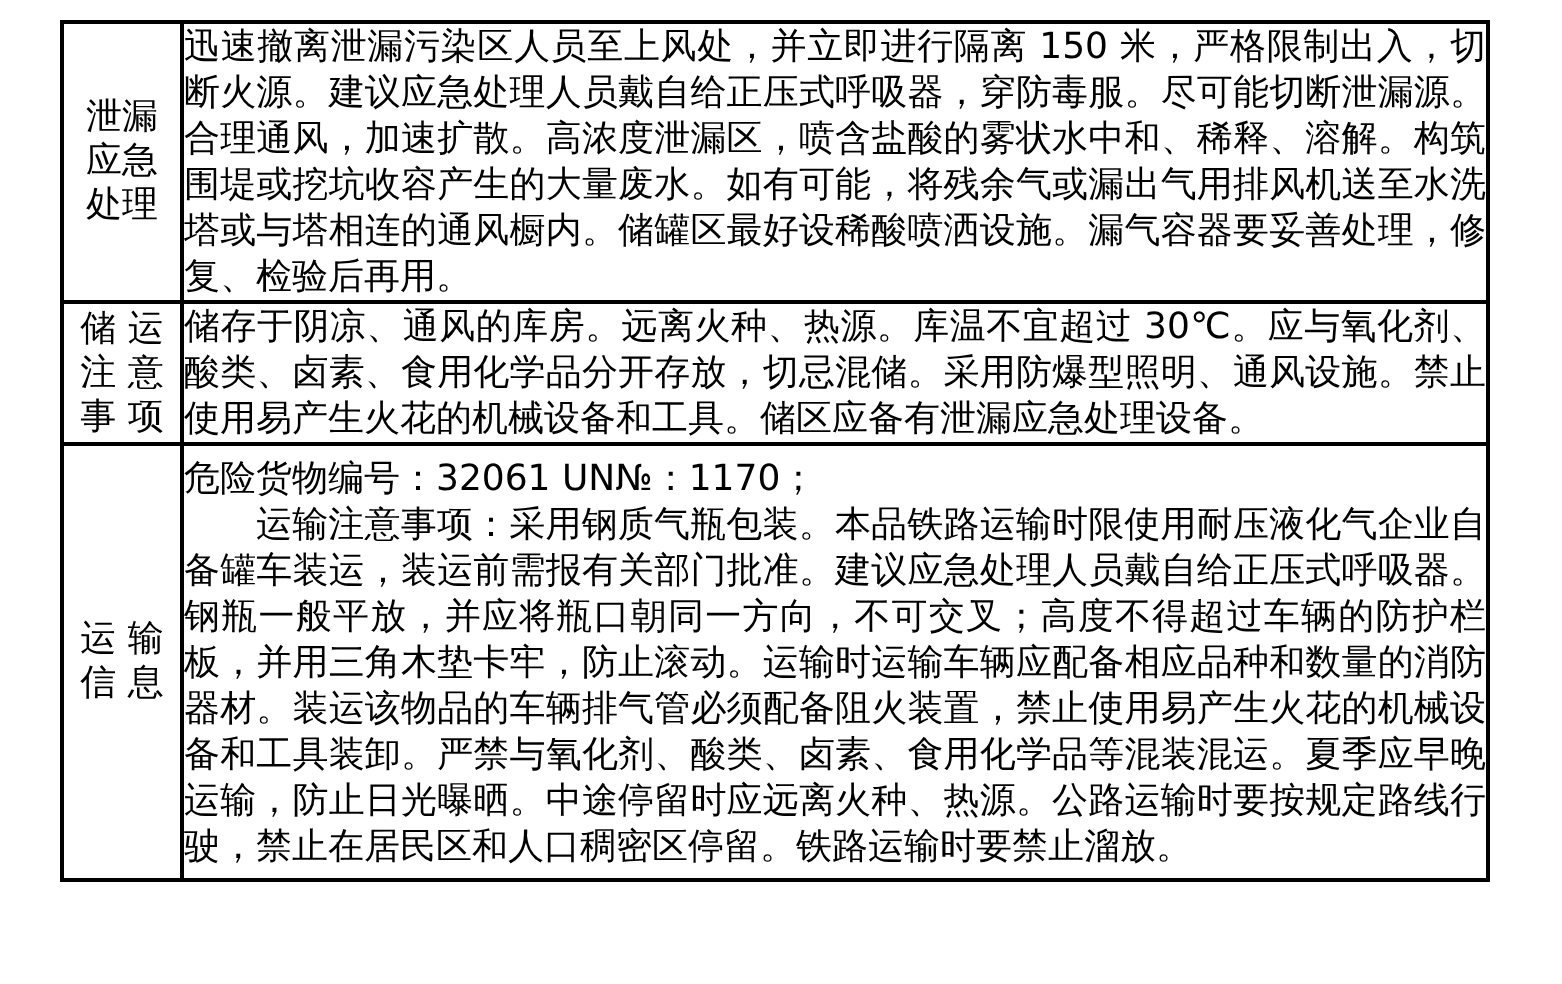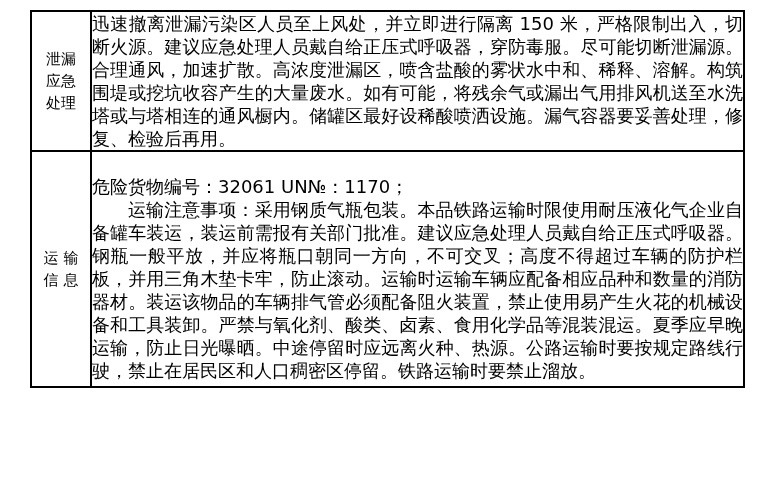--- a/index.html
+++ b/index.html
@@ -29,21 +29,21 @@
     border: 2px solid #000;
   }
   table.msds td {
     border: 2px solid #000;
     vertical-align: middle;
     padding: 0;
   }
   td.label {
     width: 58px;
     text-align: center;
-    font-size: 15px;
+    font-size: 18px;
     line-height: 22px;
     font-weight: normal;
     letter-spacing: 0px;
     padding: 4px 2px;
   }
   td.label .lab-inner {
     display: block;
   }
   td.content {
     padding: 6px 8px 6px 8px;
@@ -52,21 +52,21 @@
     text-align: justify;
     text-justify: inter-ideograph;
   }
   .para {
     margin: 0;
   }
   .indent {
     text-indent: 2em;
   }
   .row-transport .content {
-    padding-top: 23px;
+    padding-top: 5px;
     padding-bottom: 4px;
     margin-top: 16px;
   }
   .tight {
     letter-spacing: 0px;
   }
 </style>
 </head>
 <body>
 
@@ -76,20 +76,30 @@
       <tr class="row-leak">
         <td class="label">
           <span class="lab-inner">泄漏</span>
           <span class="lab-inner">应急</span>
           <span class="lab-inner">处理</span>
         </td>
         <td class="content">
           <p class="para">迅速撤离泄漏污染区人员至上风处，并立即进行隔离 150 米，严格限制出入，切断火源。建议应急处理人员戴自给正压式呼吸器，穿防毒服。尽可能切断泄漏源。合理通风，加速扩散。高浓度泄漏区，喷含盐酸的雾状水中和、稀释、溶解。构筑围堤或挖坑收容产生的大量废水。如有可能，将残余气或漏出气用排风机送至水洗塔或与塔相连的通风橱内。储罐区最好设稀酸喷洒设施。漏气容器要妥善处理，修复、检验后再用。</p>
         </td>
       </tr>
+      <tr class="row-storage">
+        <td class="label">
+          <span class="lab-inner">储 运</span>
+          <span class="lab-inner">注 意</span>
+          <span class="lab-inner">事 项</span>
+        </td>
+        <td class="content">
+          <p class="para">储存于阴凉、通风的库房。远离火种、热源。库温不宜超过 30℃。应与氧化剂、酸类、卤素、食用化学品分开存放，切忌混储。采用防爆型照明、通风设施。禁止使用易产生火花的机械设备和工具。储区应备有泄漏应急处理设备。</p>
+        </td>
+      </tr>
       <tr class="row-transport">
         <td class="label">
           <span class="lab-inner">运 输</span>
           <span class="lab-inner">信 息</span>
         </td>
         <td class="content">
           <p class="para tight">危险货物编号：32061                            UN№：1170；</p>
           <p class="para indent">运输注意事项：采用钢质气瓶包装。本品铁路运输时限使用耐压液化气企业自备罐车装运，装运前需报有关部门批准。建议应急处理人员戴自给正压式呼吸器。钢瓶一般平放，并应将瓶口朝同一方向，不可交叉；高度不得超过车辆的防护栏板，并用三角木垫卡牢，防止滚动。运输时运输车辆应配备相应品种和数量的消防器材。装运该物品的车辆排气管必须配备阻火装置，禁止使用易产生火花的机械设备和工具装卸。严禁与氧化剂、酸类、卤素、食用化学品等混装混运。夏季应早晚运输，防止日光曝晒。中途停留时应远离火种、热源。公路运输时要按规定路线行驶，禁止在居民区和人口稠密区停留。铁路运输时要禁止溜放。</p>
         </td>
       </tr>

